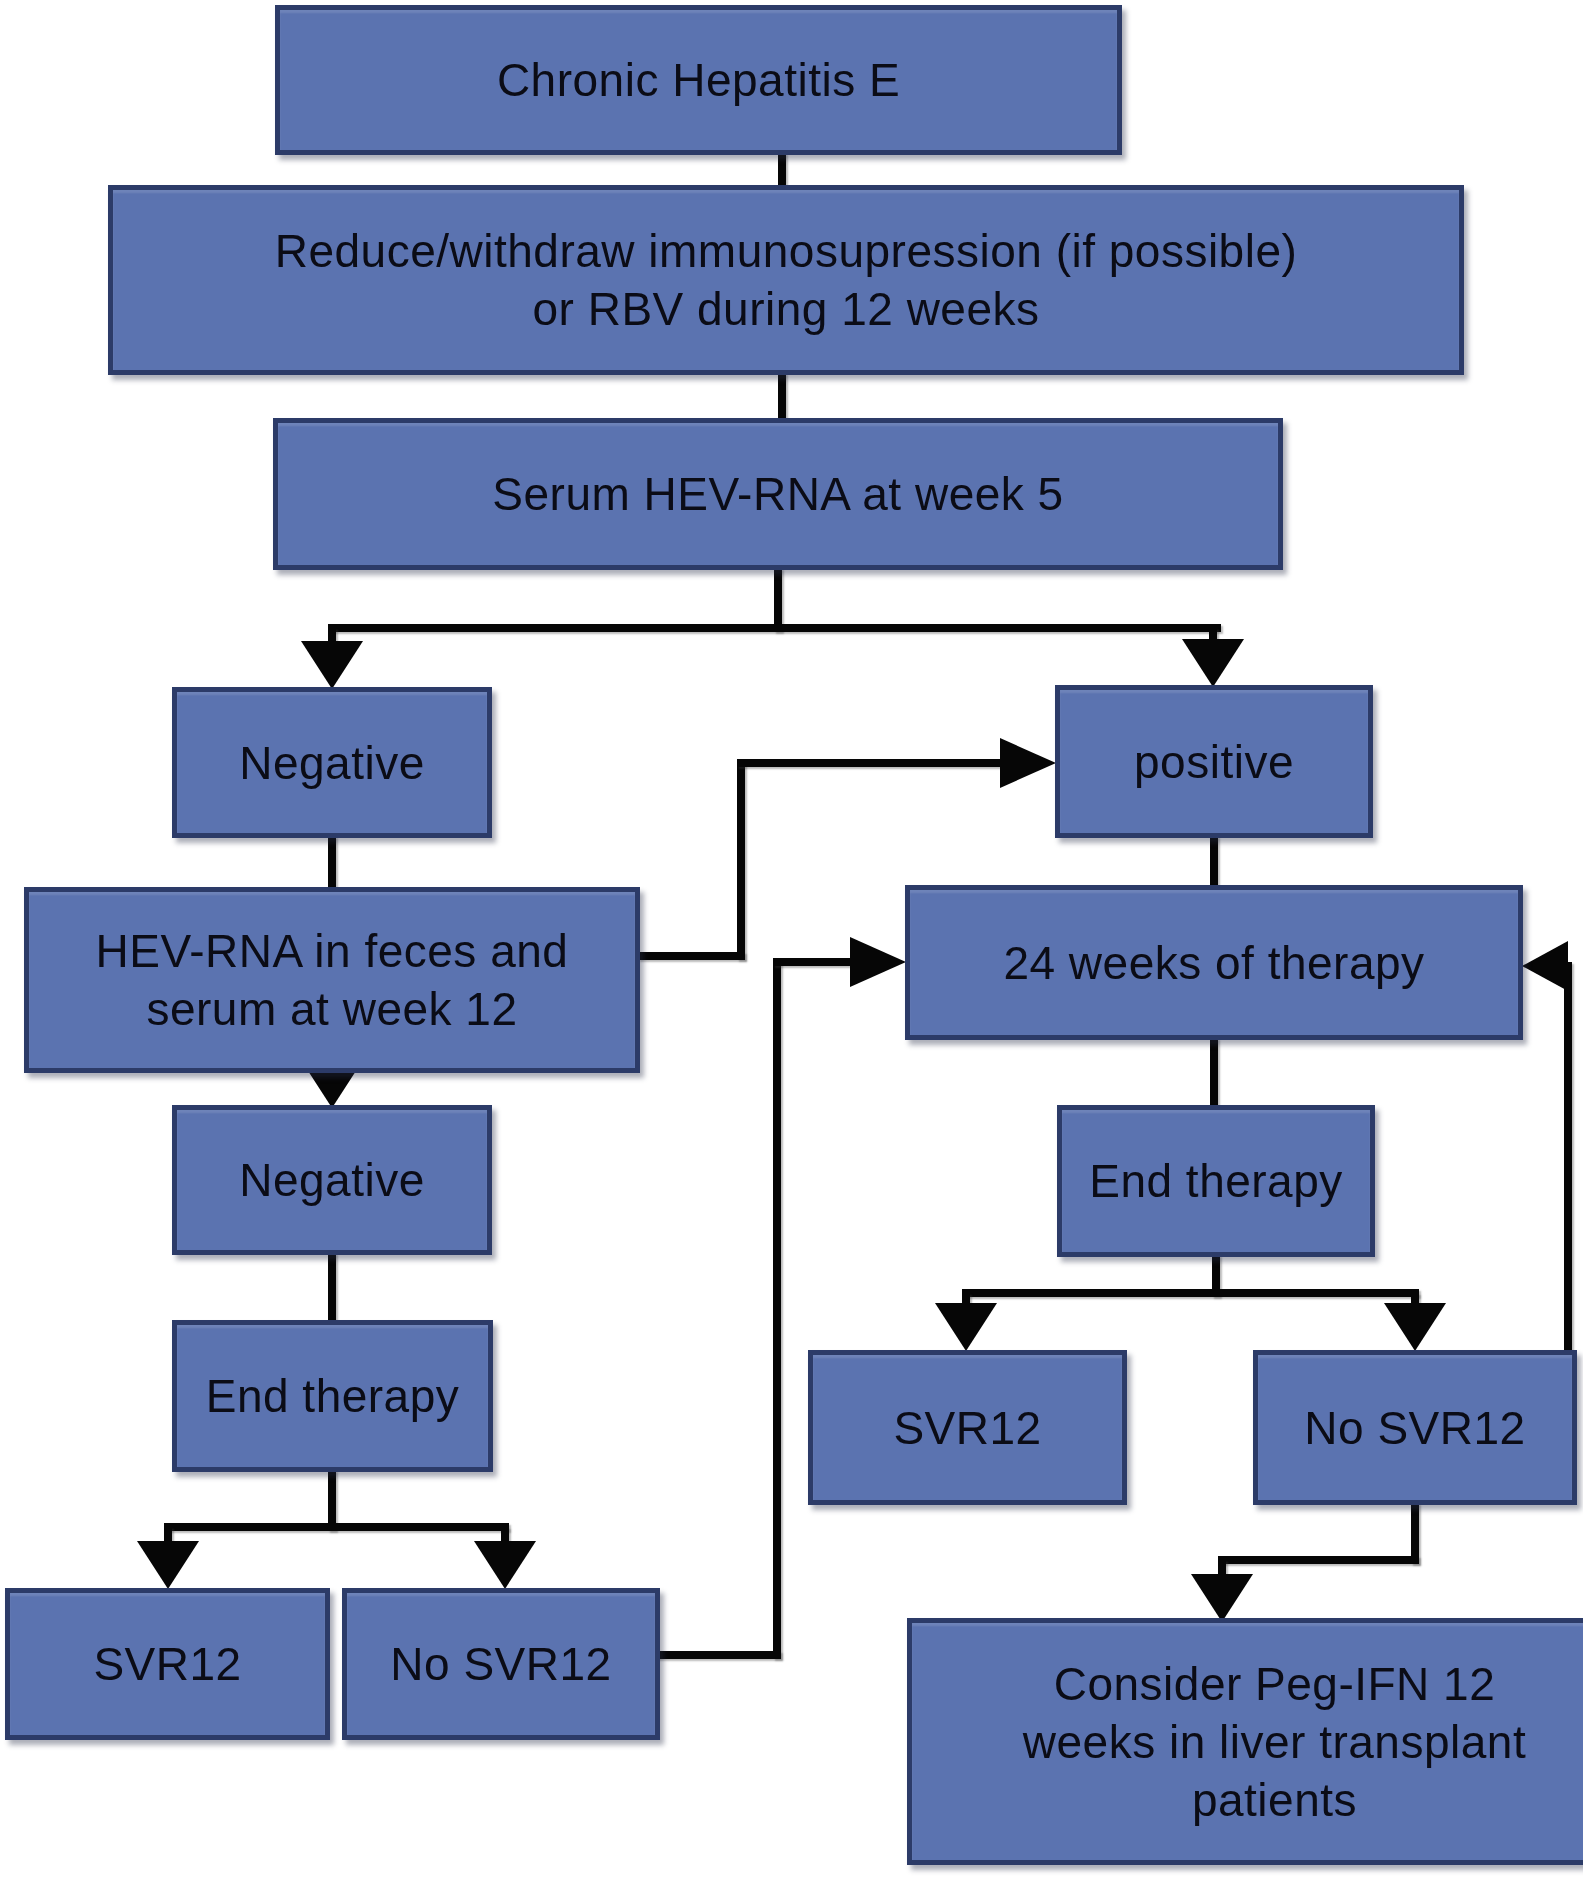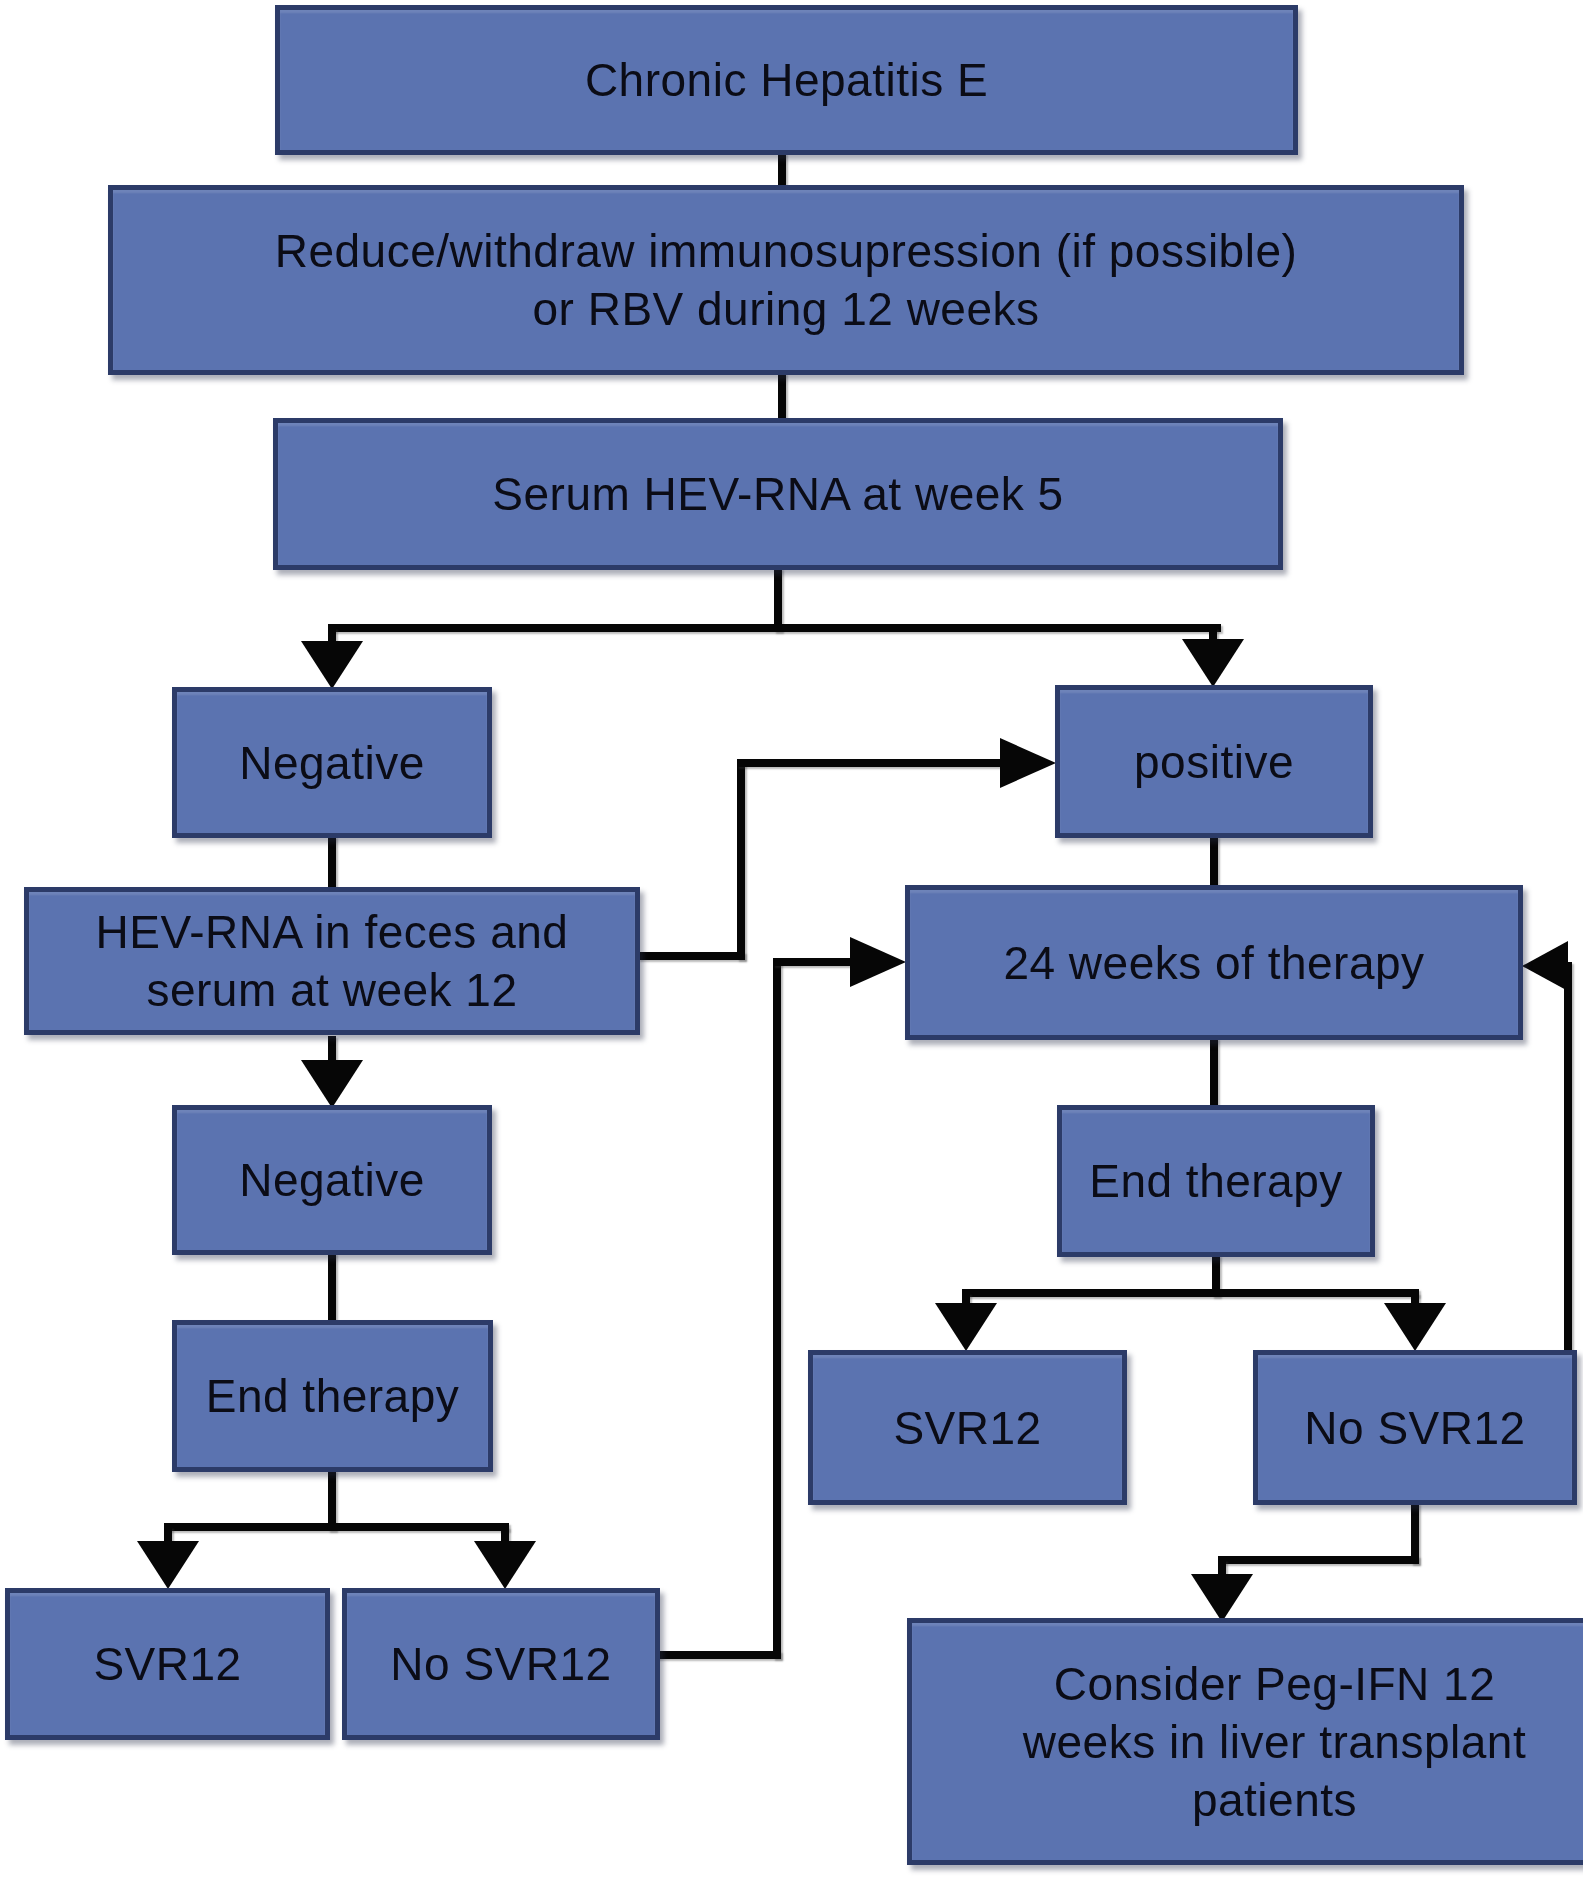--- a/index.html
+++ b/index.html
@@ -46,42 +46,42 @@
   .arrow { position: absolute; width: 0; height: 0; z-index: 1; }
   .arrow.down  { border-left: 31px solid transparent; border-right: 31px solid transparent; border-top: 48px solid var(--line-color); }
   .arrow.right { border-top: 25px solid transparent; border-bottom: 25px solid transparent; border-left: 56px solid var(--line-color); }
   .arrow.left  { border-top: 25px solid transparent; border-bottom: 25px solid transparent; border-right: 46px solid var(--line-color); }
 </style>
 </head>
 <body>
 
 <div id="canvas">
 
-  <div class="node" style="left:275px; top:5px; width:1023px; height:150px;align-items:center;">
+  <div class="node" style="left:275px; top:5px; width:847px; height:150px;align-items:center;">
     <span class="label">Chronic Hepatitis E</span>
   </div>
 
   <div class="node" style="left:108px; top:185px; width:1356px; height:190px;">
     <span class="label">Reduce/withdraw immunosupression (if possible)
 or RBV during 12 weeks</span>
   </div>
 
   <div class="node" style="left:273px; top:418px; width:1010px; height:152px;">
     <span class="label">Serum HEV-RNA at week 5</span>
   </div>
 
   <div class="node" style="left:172px; top:687px; width:320px; height:151px;">
     <span class="label">Negative</span>
   </div>
 
   <div class="node" style="left:1055px; top:685px; width:318px; height:153px;">
     <span class="label">positive</span>
   </div>
 
-  <div class="node" style="left:24px; top:887px; width:616px; height:148px;">
+  <div class="node" style="left:24px; top:887px; width:616px; height:186px;">
     <span class="label">HEV-RNA in feces and
 serum at week 12</span>
   </div>
 
   <div class="node" style="left:905px; top:885px; width:618px; height:155px;">
     <span class="label">24 weeks of therapy</span>
   </div>
 
   <div class="node" style="left:172px; top:1105px; width:320px; height:150px;">
     <span class="label">Negative</span>

